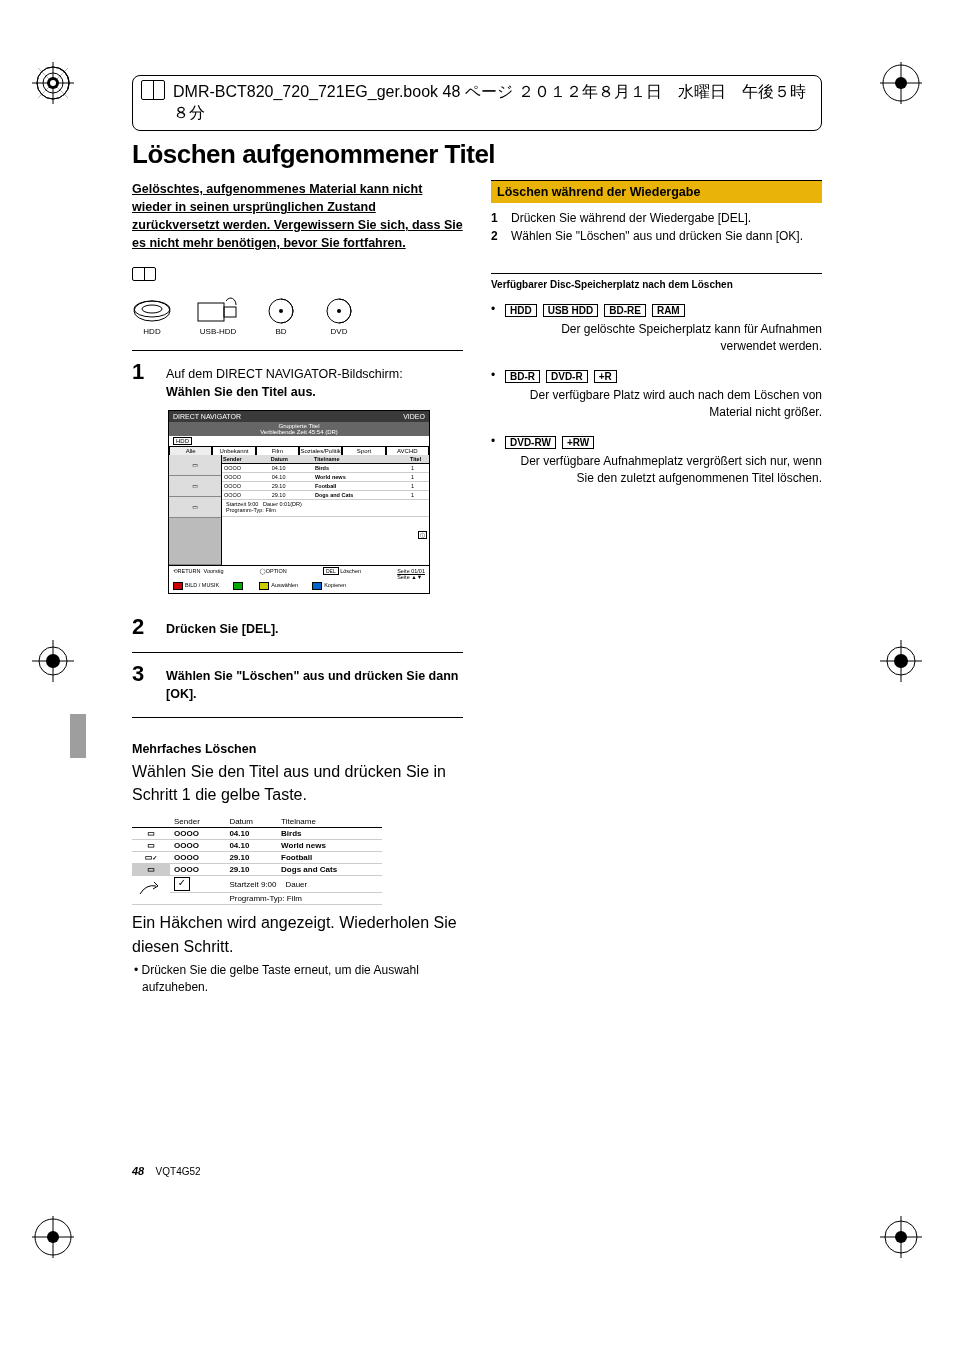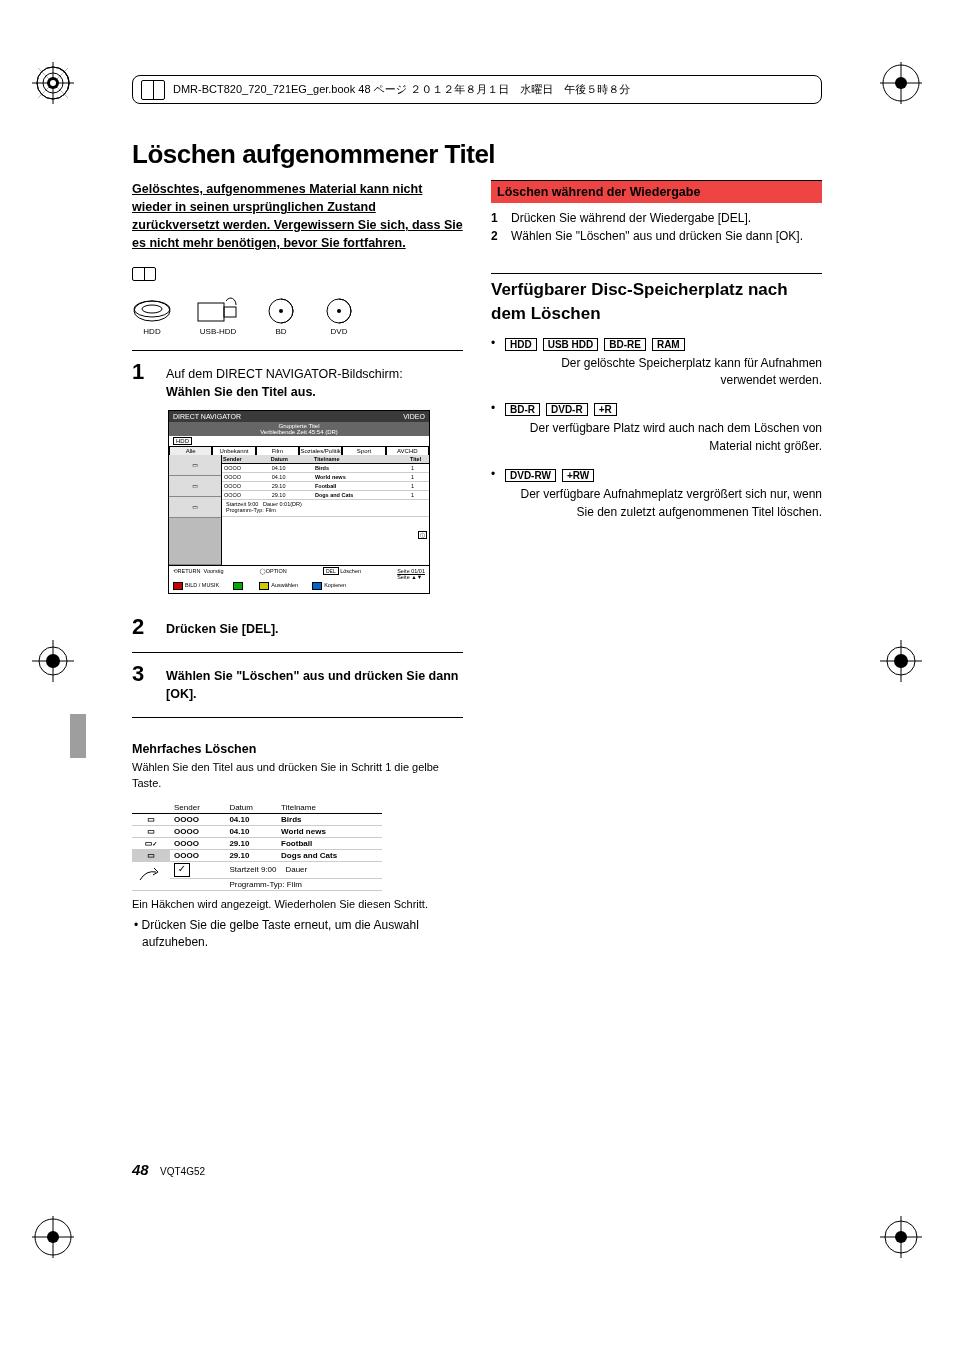--- a/index.html
+++ b/index.html
@@ -27,21 +27,21 @@
   .crosshair svg { display: block; }
   .crosshair.left { top: 640px; left: 32px; }
   .crosshair.right { top: 640px; right: 32px; }
 
   .topbar {
     position: absolute;
     top: 75px; left: 132px; right: 132px;
     border: 1px solid #000;
     border-radius: 8px;
     padding: 6px 10px 6px 40px;
-    font-size: 11px;
+    font-size: 16px;
   }
   .topbar .book-ic {
     position: absolute; left: 8px; top: 4px; width: 22px; height: 18px; border:1px solid #000; border-radius:2px;
   }
   .topbar .book-ic::after { content:""; position:absolute; left:50%; top:0; bottom:0; width:1px; background:#000; }
 
   .content {
     position: absolute;
     top: 135px;
     left: 132px;
@@ -123,69 +123,69 @@
   .sq { display:inline-block; width:8px; height:6px; border:1px solid #000; vertical-align:middle; margin-right:2px;}
   .sq.r { background:#c00; }
   .sq.g { background:#0a0; }
   .sq.b { background:#06c; }
 
   .subhead {
     font-weight: bold;
     font-size: 12.5px;
     margin: 24px 0 4px 0;
   }
-  .plain { font-size:11px; line-height:1.45; }
+  .plain { font-size:16px; line-height:1.45; }
   .bul { padding-left: 10px; text-indent:-8px; font-size:12px; line-height:1.45; margin-top:4px;}
 
   .mini-table {
     margin: 10px 0 6px 0;
     border-collapse: collapse;
     font-size: 8px;
     width: 250px;
   }
   .mini-table th { font-weight:normal; padding:1px 4px; border-bottom:1px solid #000; text-align:left;}
   .mini-table td { padding:1px 4px; border-bottom:1px solid #ccc; }
   .mini-table .ic { width:30px; text-align:center; }
   .mini-table .bold td { font-weight:bold; }
   .mini-table .sel td:first-child { background:#ddd; }
   .check { width:14px; height:12px; border:1px solid #000; display:inline-block; text-align:center; font-size:10px; line-height:10px; }
 
   
   .band {
-    background:#ef4444;
+    background:#eab308;
     border-top:1px solid #000;
     font-weight:bold;
     padding:4px 6px;
     font-size:12.5px;
     margin-bottom:6px;
   }
   .numlist { font-size:12px; line-height:1.5; }
   .numlist .row { display:flex; gap:6px; }
   .numlist .row .n { font-weight:bold; width:14px; flex:0 0 auto; }
 
   .sectline {
     border-top: 1px solid #000;
     margin-top: 28px;
     padding-top: 4px;
   }
   .sectline h4 {
-    font-weight:bold; font-size:17px; margin:0 0 10px 0; line-height:1.4;
+    font-weight:bold; font-size:10px; margin:0 0 10px 0; line-height:1.4;
   }
   .disc-row { display:flex; gap:6px; flex-wrap:wrap; margin:2px 0 2px 14px; }
   .disc {
     border:1px solid #000; padding:0 4px; font-size:10px; font-weight:bold;
   }
   .disc-bul { margin: 0 0 12px 0; }
   .disc-text { margin-left:14px; font-size:12px; line-height:1.45; margin-top:2px;text-align:right; }
 
   .pagefoot {
     position:absolute; bottom: 170px; left:132px;
     font-size:12px;
   }
-  .pagefoot .pn { font-style:italic; font-weight:bold; font-size:15px; margin-right:8px; }
+  .pagefoot .pn { font-style:italic; font-weight:bold; font-size:11px; margin-right:8px; }
   .pagefoot .code { font-size:10px; }
 
   .edge-tab {
     position:absolute;
     left: 70px;
     top: 714px;
     width: 16px;
     height: 44px;
     background:#9e9e9e;
   }

